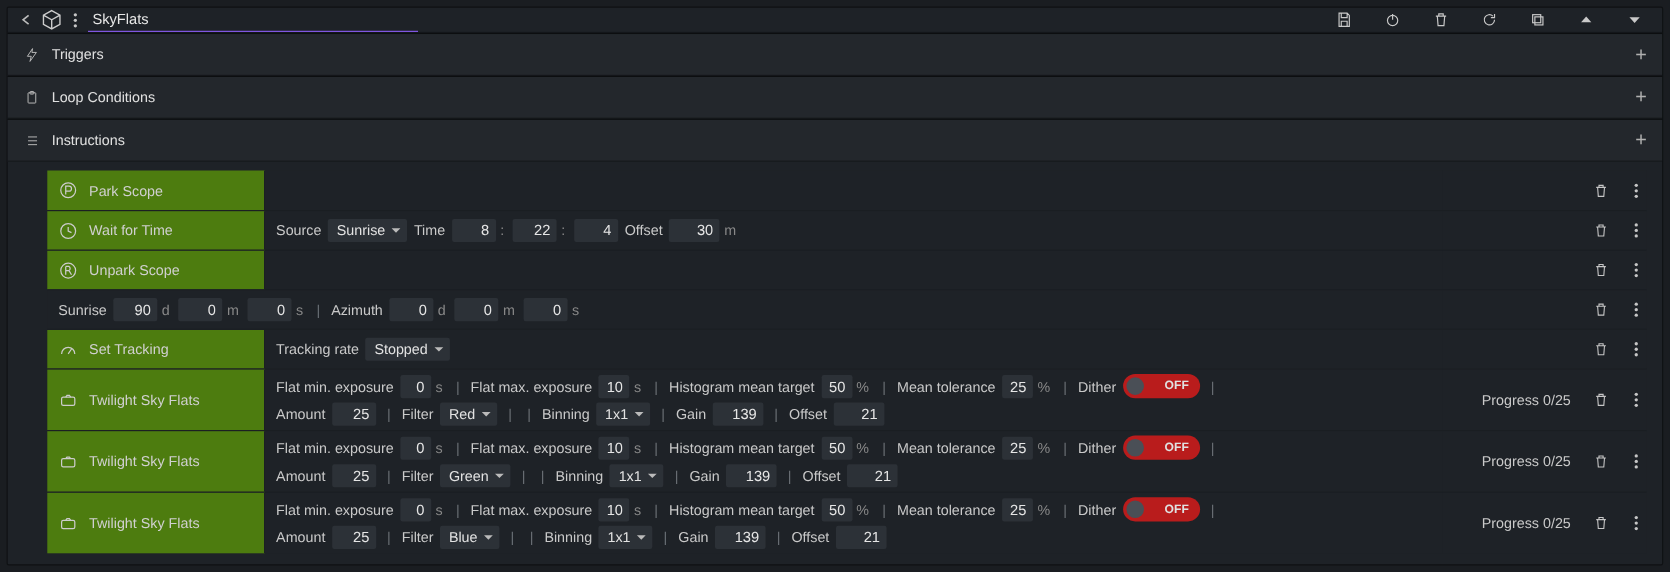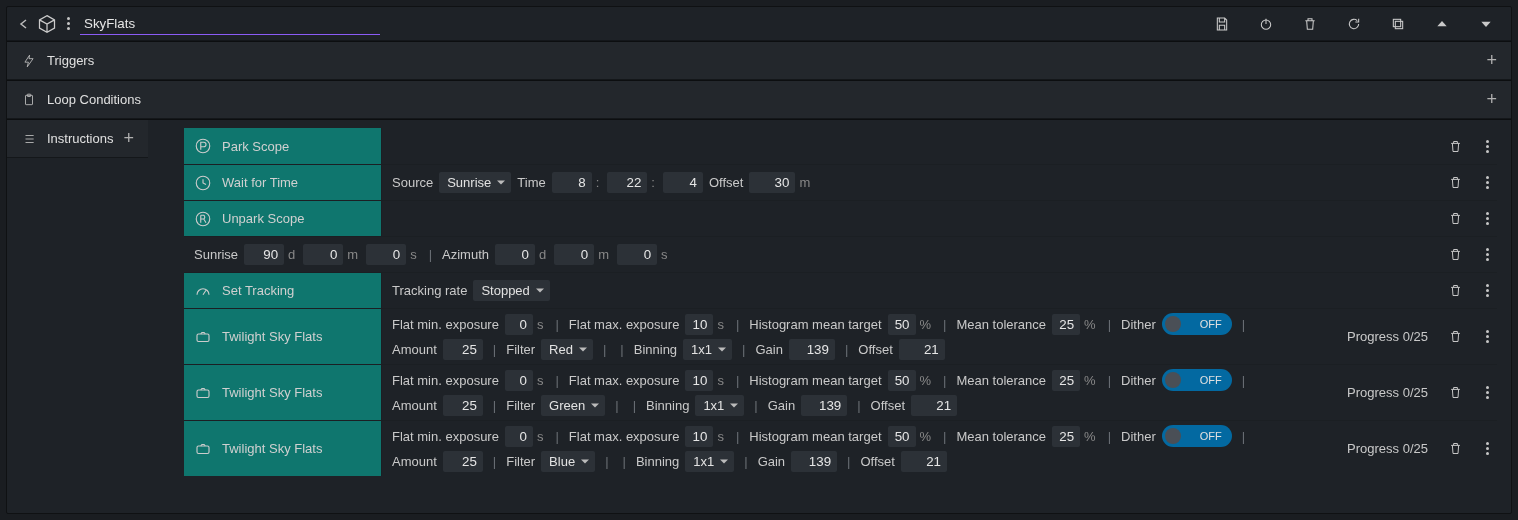--- a/index.html
+++ b/index.html
@@ -75,21 +75,21 @@
   .row {
     display: flex;
     align-items: stretch;
     min-height: 36px;
     border-top: 1px solid #1b1f23;
   }
   .row:first-child { border-top: none; }
   .row-head {
     width: 198px;
     min-width: 198px;
-    background: #0f766e;
+    background: #4d7c0f;
     border-right: 1px solid #1b1f23;
     display: flex;
     align-items: center;
     padding: 0 10px;
     gap: 10px;
   }
   .row-head .ric { width:18px; height:18px; display:flex; align-items:center; justify-content:center; color:#c9c9c9;}
   .row-body {
     flex: 1;
     background: #1e2227;
@@ -136,29 +136,29 @@
   .select::after {
     content:"";
     position:absolute;
     right:6px; top:50%;
     transform:translateY(-30%);
     border:4px solid transparent;
     border-top-color:#bbb;
   }
   .toggle {
     width: 70px; height:22px;
-    background:#0369a1;
+    background:#b91c1c;
     border-radius:11px;
     position:relative;
     display:flex;
     align-items:center;
     justify-content:flex-end;
     padding: 0 10px;
     font-size:11px;
-    font-weight:400;
+    font-weight:700;
     color:#e0e0e0;
     cursor:pointer;
   }
   .toggle::before {
     content:"";
     position:absolute;
     left:3px; top:3px;
     width:16px; height:16px;
     background:#4a4f56;
     border-radius:50%;
@@ -254,21 +254,21 @@
             <svg viewBox="0 0 24 24" width="14" height="14">
               <rect x="6" y="4" width="12" height="16" rx="1" fill="none" stroke="#bbb" stroke-width="1.5"></rect>
               <rect x="9" y="2" width="6" height="4" rx="1" fill="none" stroke="#bbb" stroke-width="1.5"></rect>
             </svg>
           </span>
         <span class="shlabel">Loop Conditions</span>
         <span class="plus">+</span>
       </div>
     </div>
 
-    <div class="section" style="flex:1; display:flex; flex-direction:row;">
+    <div class="section" style="flex:1; display:flex; flex-direction:column;">
       <div class="section-header">
         <span class="sh-icon">
             <svg viewBox="0 0 24 24" width="14" height="14">
               <path stroke="#bbb" stroke-width="1.5" d="M6 6h14 M6 12h14 M6 18h14 M3 6h0 M3 12h0 M3 18h0"></path>
             </svg>
           </span>
         <span class="shlabel">Instructions</span>
         <span class="plus">+</span>
       </div>
 

